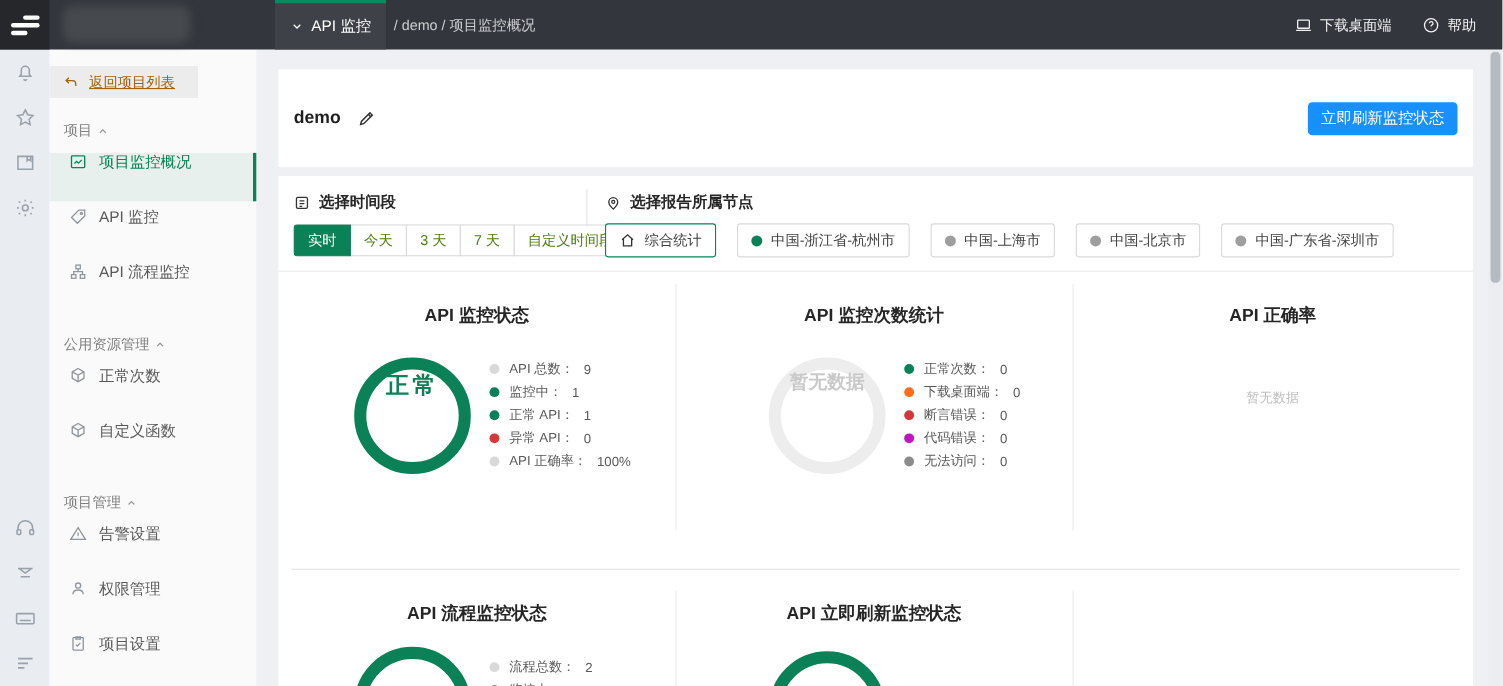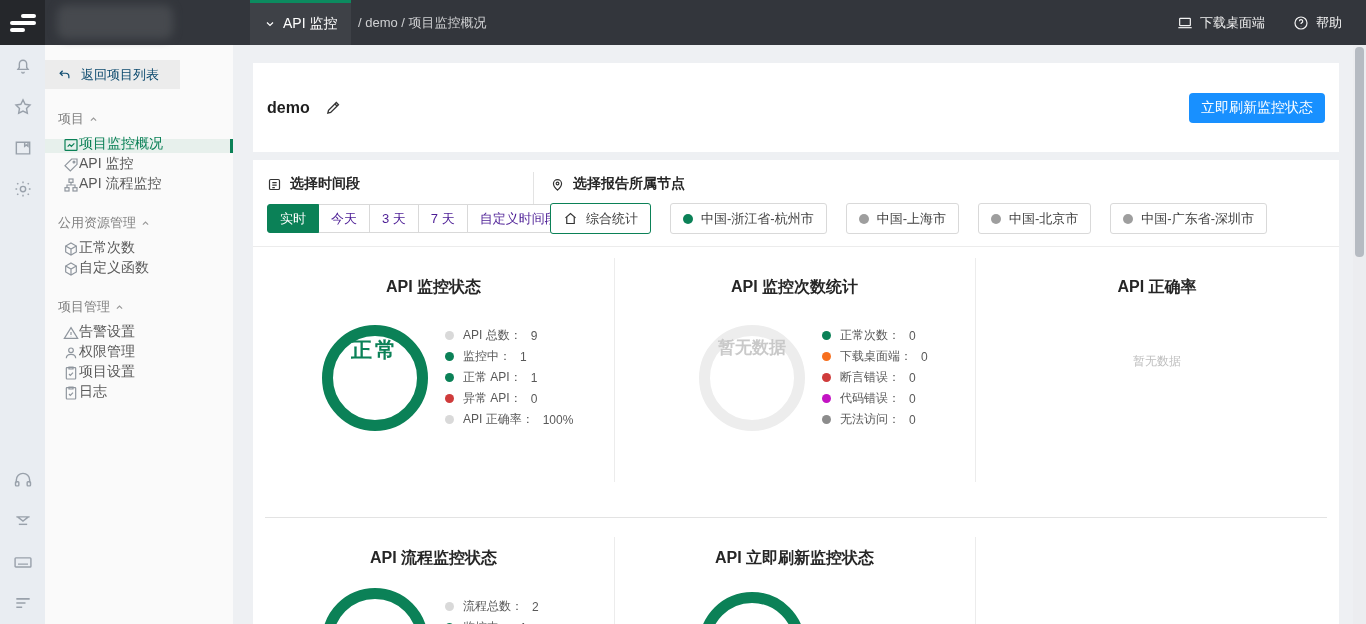--- a/index.html
+++ b/index.html
@@ -28,24 +28,24 @@
 
   
   .icon-rail { position:absolute; left:0; top:45px; width:45px; height:579px; background:#e9edf2; z-index:10; }
   .rail-top, .rail-bottom { position:absolute; left:0; right:0; display:flex; flex-direction:column; align-items:center; gap:21px; }
   .rail-top { top:11px; }
   .rail-bottom { bottom:11px; }
   .rail-icon { color:#99a1ab; cursor:pointer; }
 
   
   .sidebar { position:absolute; left:45px; top:45px; width:188px; height:579px; background:#fafafa; z-index:10; }
-  .back-btn { margin:15px 0 0 0; width:135px; height:29px; background:#ececec; color:#0c4a6e;
-    display:flex; align-items:center; gap:9px; padding-left:12px; font-size:13px; cursor:pointer; }
+  .back-btn { margin:15px 0 0 0; width:135px; height:29px; background:#ececec; color:#a16207;
+    display:flex; align-items:center; gap:9px; padding-left:12px; font-size:13px; cursor:pointer;text-decoration:underline; }
   .section-title { margin:21px 0 11px 13px; font-size:13px; color:#808080; display:flex; align-items:center; gap:5px; }
-  .side-item { height:14px; margin-bottom:6px; display:flex; align-items:flex-end; padding-left:18px;
+  .side-item { height:44px; margin-bottom:6px; display:flex; align-items:flex-start; gap:11px; padding-left:18px;
     font-size:14px; color:#595959; cursor:pointer; }
   .side-item .it-icon { color:#8f969e; }
   .side-item.active { background:#e7f0ec; color:#0b8157; border-right:3px solid #0b8157; }
   .side-item.active .it-icon { color:#0b8157; }
 
   
   .card-a { position:absolute; left:253px; top:63px; width:1086px; height:89px; background:#fff;
     display:flex; align-items:center; justify-content:space-between; padding:0 14px; z-index:5; }
   .title-wrap { display:flex; align-items:center; gap:15px; }
   .page-title { font-size:16px; font-weight:bold; color:#1f1f1f; }
@@ -56,21 +56,21 @@
   .card-b { position:absolute; left:253px; top:160px; width:1086px; height:600px; background:#fff; z-index:5; }
 
   
   .filter-row { position:relative; height:87px; border-bottom:1px solid #ececec; }
   .filter-vdiv { position:absolute; left:280px; top:12px; bottom:13px; border-left:1px solid #e3e3e3; }
   .filter-group-time { position:absolute; left:14px; top:15px; }
   .filter-group-node { position:absolute; left:297px; top:15px; }
   .filter-label { display:flex; align-items:center; gap:8px; font-size:14px; font-weight:bold; color:#262626; }
   .seg-group { position:absolute; left:0; top:29px; display:inline-flex; }
   .seg-btn { height:29px; padding:0 12px; background:#fff; border:1px solid #d9d9d9; margin-left:-1px;
-    font-size:13px; color:#4c1d95; font-family:inherit; cursor:pointer; white-space:nowrap; }
+    font-size:13px; color:#4d7c0f; font-family:inherit; cursor:pointer; white-space:nowrap; }
   .seg-btn:first-child { margin-left:0; border-radius:3px 0 0 3px; }
   .seg-btn:last-child { border-radius:0 3px 3px 0; }
   .seg-btn.active { background:#0b8157; border-color:#0b8157; color:#fff; position:relative; z-index:1; }
   .node-row { position:absolute; left:0; top:28px; display:flex; gap:19px; }
   .node-btn { height:31px; padding:0 12px; background:#fff; border:1px solid #d9d9d9; border-radius:3px;
     display:flex; align-items:center; gap:8px; font-size:13px; color:#404040; font-family:inherit; cursor:pointer; white-space:nowrap; }
   .node-btn.aggregate { border-color:#0b8157; }
   .status-dot { width:10px; height:10px; border-radius:50%; display:inline-block; }
 
   

